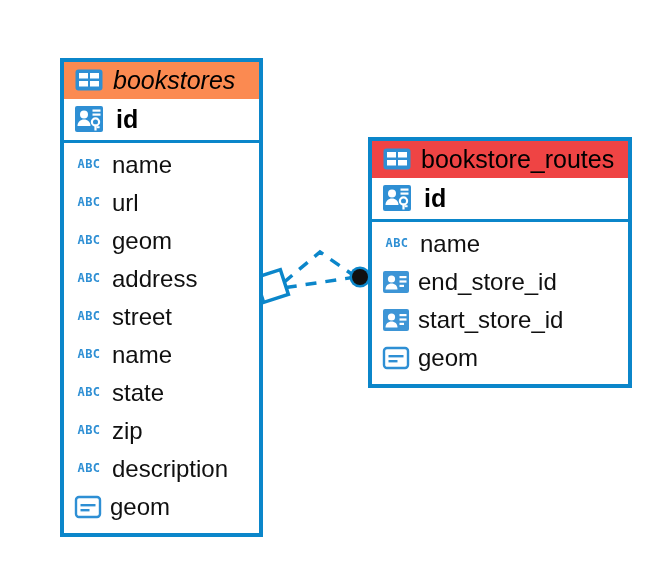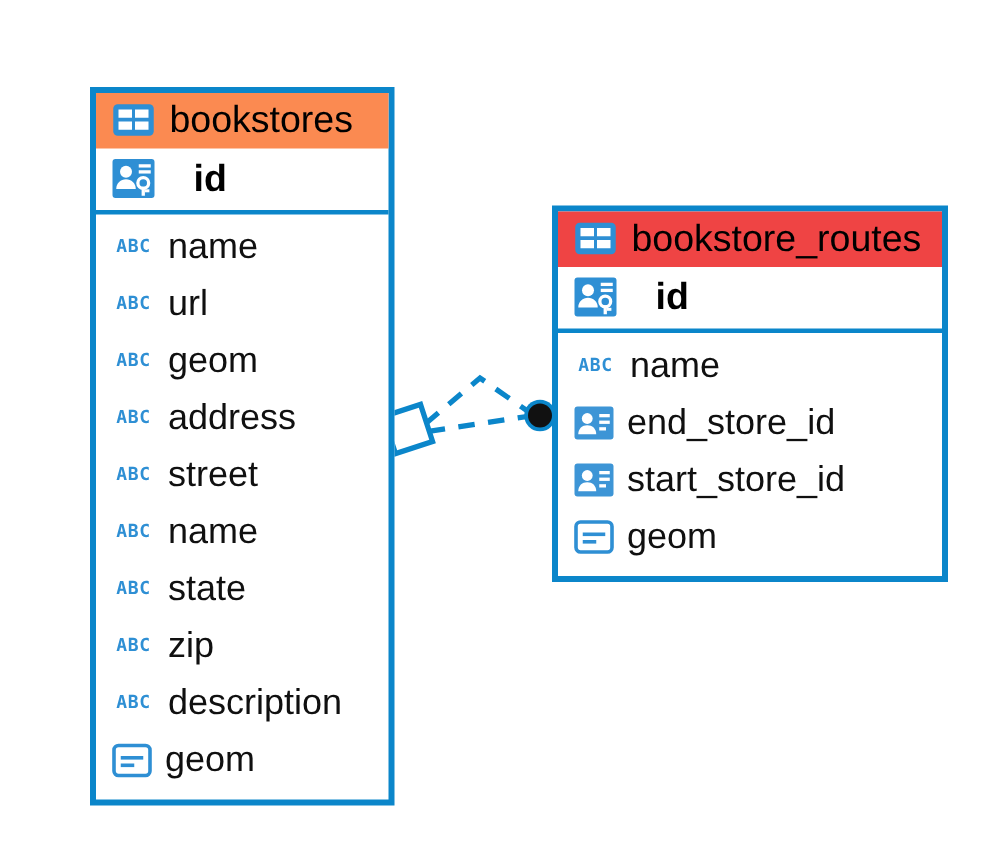--- a/index.html
+++ b/index.html
@@ -34,28 +34,28 @@
     box-sizing: border-box;
     display: flex;
     align-items: center;
     gap: 9px;
     padding: 5px 10px 6px 10px;
     font-size: 25px;
     color: #000000;
     line-height: 1.0;
     white-space: nowrap;
   }
-  .entity-header.accent   { background: #fb8a51; }
+  .entity-header.accent   { background: #fb8a51; font-style: italic; }
   .entity-header.neutral  { background: #ef4444; }
 
   .pk-row {
     box-sizing: border-box;
     display: flex;
     align-items: center;
-    gap: 25px;
+    gap: 12px;
     padding: 5px 10px 6px 10px;
     border-bottom: 3px solid #0b86ca;
     font-size: 25px;
     font-weight: bold;
     color: #000000;
     line-height: 1.0;
     white-space: nowrap;
   }
 
   .fields {

